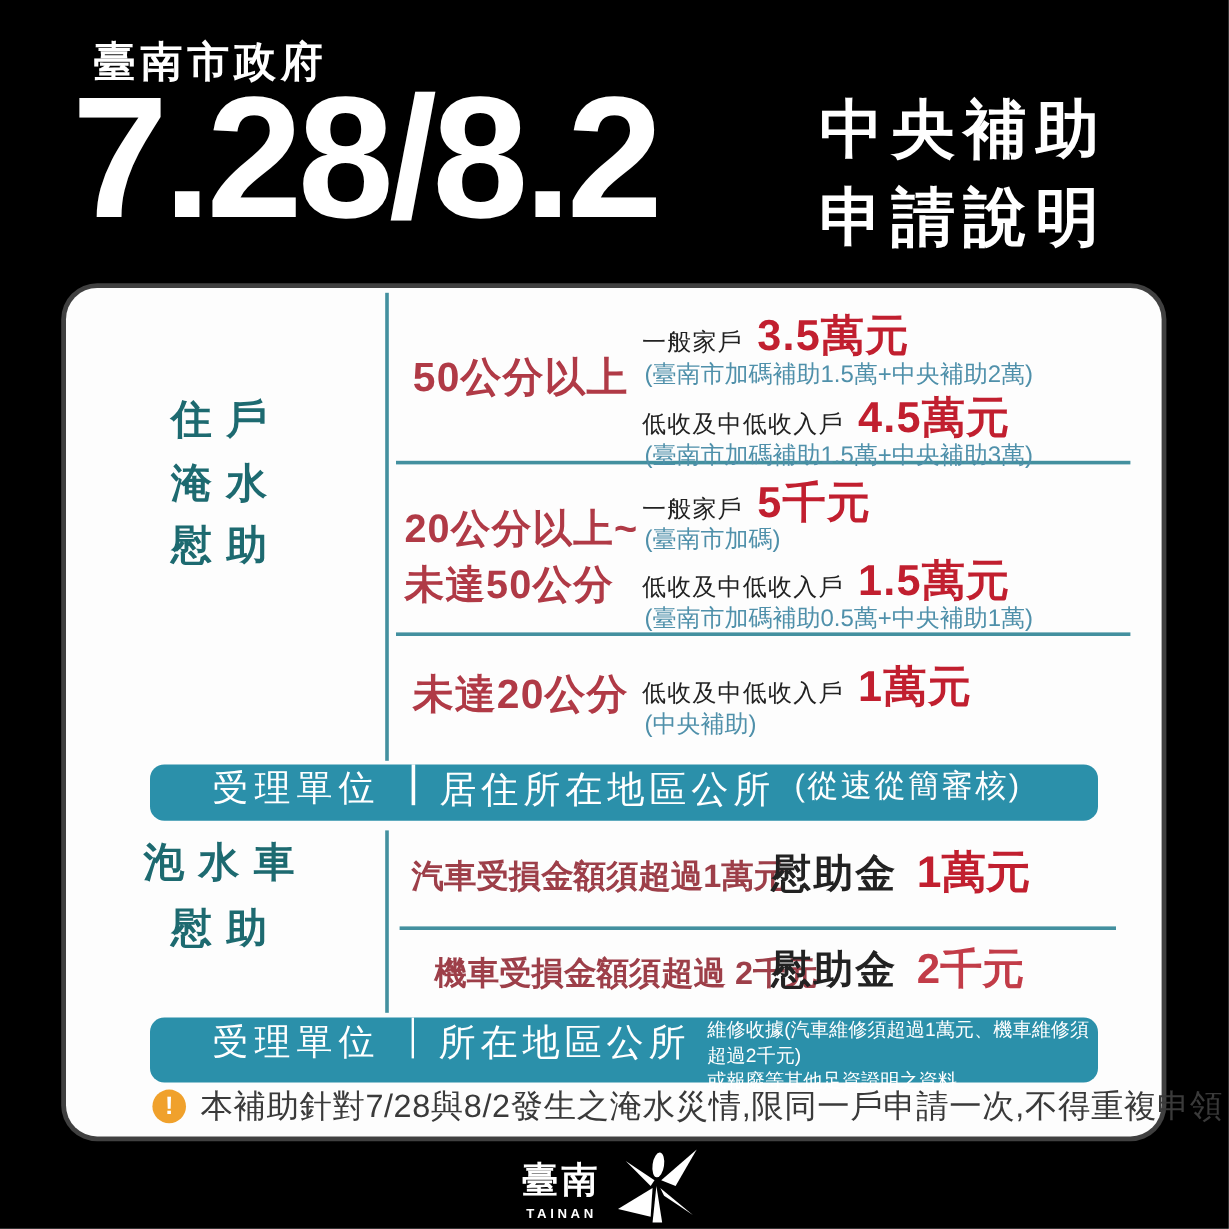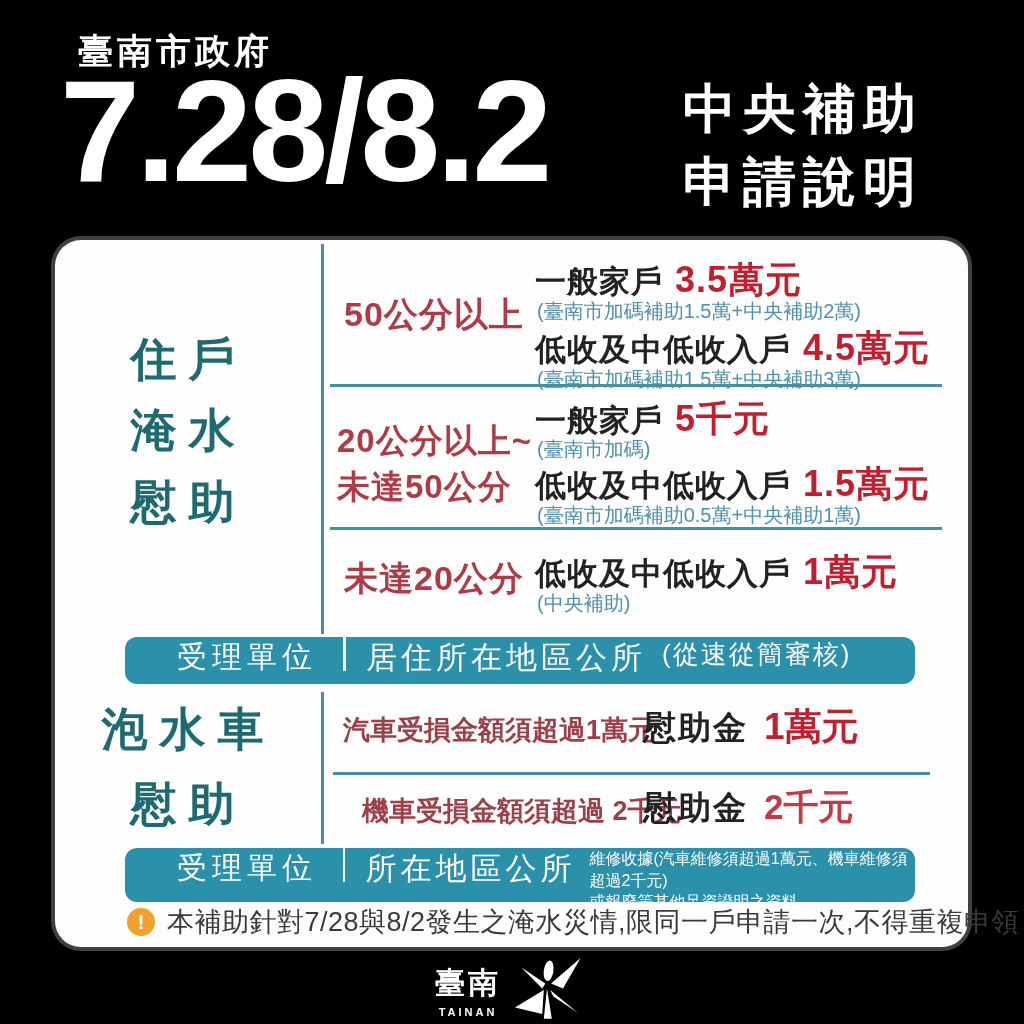--- a/index.html
+++ b/index.html
@@ -8,39 +8,39 @@
   .page { position:relative; width:1024px; height:1024px; background:#000000; }
 
   
   .gov { position:absolute; left:78px; top:28px; color:#fff; font-size:35px; font-weight:600; letter-spacing:4px; }
   .dates { position:absolute; left:60px; top:56px; color:#fff; font-size:144px; font-weight:800; letter-spacing:-4px; line-height:1.05; }
   .main-title { position:absolute; left:683px; top:72px; color:#fff; font-size:53px; font-weight:700; letter-spacing:7px; line-height:1.38; }
 
   
   .card { position:absolute; left:55px; top:240px; width:913px; height:707px; background:#fdfdfd; border-radius:26px; box-shadow:0 0 0 4px rgba(255,255,255,.25); }
 
-  .section-label { position:absolute; left:0; width:267px; text-align:center; color:#1d6a70; font-weight:700; font-size:46px; letter-spacing:12px; line-height:1.55; }
+  .section-label { position:absolute; left:0; width:267px; text-align:center; color:#1d6a70; font-weight:700; font-size:34px; letter-spacing:12px; line-height:1.55; }
   .hh-label { top:84px; }
   .veh-label { top:452px; line-height:1.62; }
 
   .vline { position:absolute; width:3px; background:#43909f; }
   .vline1 { left:266px; top:4px; height:390px; }
   .vline2 { left:266px; top:452px; height:152px; }
   .hline { position:absolute; height:3px; background:#43909f; }
   .hl1 { left:275px; top:144px; width:612px; }
   .hl2 { left:275px; top:287px; width:612px; }
   .hl3 { left:278px; top:532px; width:597px; }
 
   .cond { position:absolute; color:#b03a46; font-weight:700; font-size:34px; letter-spacing:1px; }
   .cond-r1 { left:289px; top:52px; }
   .cond-r2 { left:282px; top:178px; font-size:33px; line-height:1.4; }
   .cond-r3 { left:289px; top:316px; }
 
   .entry-line { position:absolute; left:480px; display:flex; align-items:baseline; gap:12px; white-space:nowrap; }
-  .entry-label { color:#222; font-weight:700; font-size:31px; letter-spacing:1px; }
+  .entry-label { color:#222; font-weight:400; font-size:20px; letter-spacing:1px; }
   .entry-amount { color:#c11f2f; font-weight:800; font-size:36px; letter-spacing:1px; }
   .entry-note { position:absolute; left:482px; color:#4f90aa; font-size:20px; white-space:nowrap; }
 
   .r1e1 { top:16px; } .r1n1 { top:58px; }
   .r1e2 { top:84px; } .r1n2 { top:126px; }
   .r2e1 { top:155px; } .r2n1 { top:196px; }
   .r2e2 { top:220px; } .r2n2 { top:262px;text-align:right; }
   .r3e1 { top:308px; } .r3n1 { top:350px; }
 
   .accept-bar { position:absolute; left:70px; width:790px; background:#2b90aa; border-radius:12px; display:flex; align-items:flex-start; color:#fff; }

